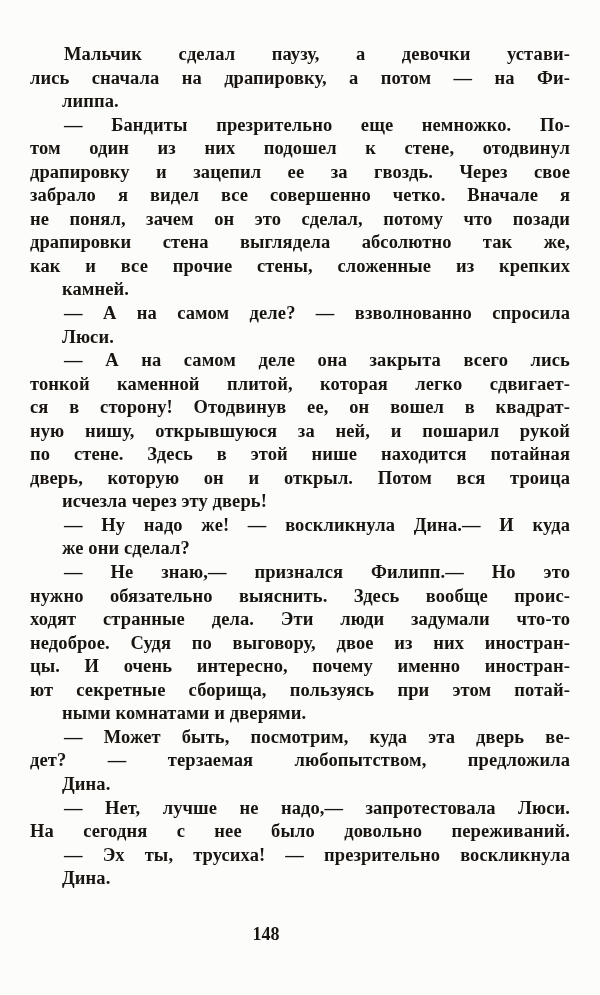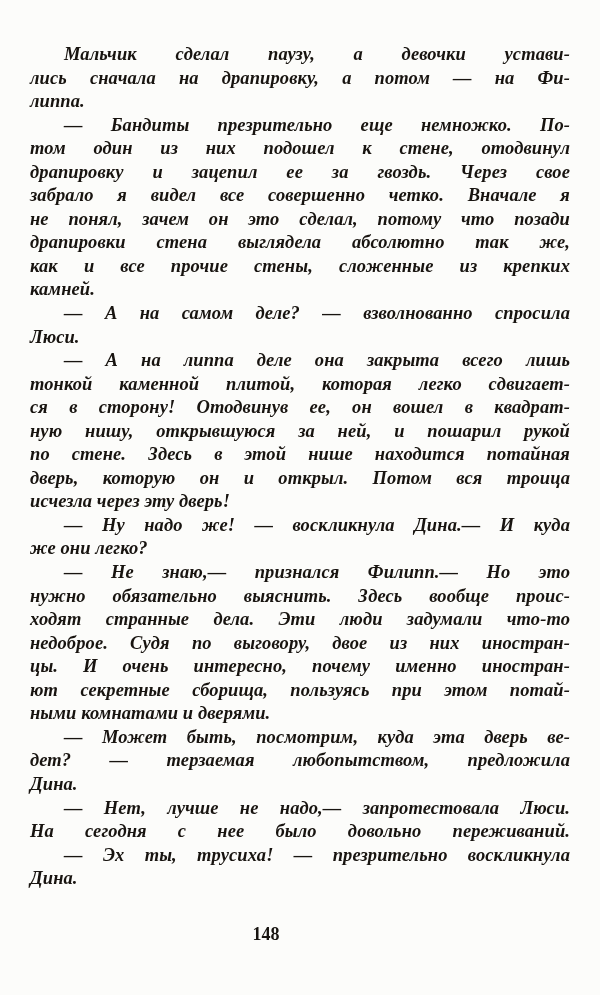--- a/index.html
+++ b/index.html
@@ -22,29 +22,29 @@
     position: absolute;
     left: 30px;
     top: 43px;
     width: 540px;
     font-family: "Liberation Serif", "DejaVu Serif", serif;
     font-weight: bold;
     font-size: 18.5px;
     line-height: 23.55px;
     color: var(--ink);
     letter-spacing: 0.1px;
-    font-style: italic;
   }
   .line {
     text-align: justify;
     text-align-last: justify;
     white-space: normal;
   }
   .line.natural {
     text-align-last: left;
+    margin-left: 32px;
   }
   .line.indent {
     text-indent: 34px;
   }
   .page-number {
     position: absolute;
     left: 0;
     top: 924px;
     width: 532px;
     text-align: center;
@@ -65,29 +65,29 @@
       <div class="line indent">— Бандиты презрительно еще немножко. По-</div>
       <div class="line">том один из них подошел к стене, отодвинул</div>
       <div class="line">драпировку и зацепил ее за гвоздь. Через свое</div>
       <div class="line">забрало я видел все совершенно четко. Вначале я</div>
       <div class="line">не понял, зачем он это сделал, потому что позади</div>
       <div class="line">драпировки стена выглядела абсолютно так же,</div>
       <div class="line">как и все прочие стены, сложенные из крепких</div>
       <div class="line natural">камней.</div>
       <div class="line indent">— А на самом деле? — взволнованно спросила</div>
       <div class="line natural">Люси.</div>
-      <div class="line indent">— А на липпа деле она закрыта всего лишь</div>
+      <div class="line indent">— А на самом деле она закрыта всего лись</div>
       <div class="line">тонкой каменной плитой, которая легко сдвигает-</div>
       <div class="line">ся в сторону! Отодвинув ее, он вошел в квадрат-</div>
       <div class="line">ную нишу, открывшуюся за ней, и пошарил рукой</div>
       <div class="line">по стене. Здесь в этой нише находится потайная</div>
       <div class="line">дверь, которую он и открыл. Потом вся троица</div>
       <div class="line natural">исчезла через эту дверь!</div>
       <div class="line indent">— Ну надо же! — воскликнула Дина.— И куда</div>
-      <div class="line natural">же они легко?</div>
+      <div class="line natural">же они сделал?</div>
       <div class="line indent">— Не знаю,— признался Филипп.— Но это</div>
       <div class="line">нужно обязательно выяснить. Здесь вообще проис-</div>
       <div class="line">ходят странные дела. Эти люди задумали что-то</div>
       <div class="line">недоброе. Судя по выговору, двое из них иностран-</div>
       <div class="line">цы. И очень интересно, почему именно иностран-</div>
       <div class="line">ют секретные сборища, пользуясь при этом потай-</div>
       <div class="line natural">ными комнатами и дверями.</div>
       <div class="line indent">— Может быть, посмотрим, куда эта дверь ве-</div>
       <div class="line">дет? — терзаемая любопытством, предложила</div>
       <div class="line natural">Дина.</div>

